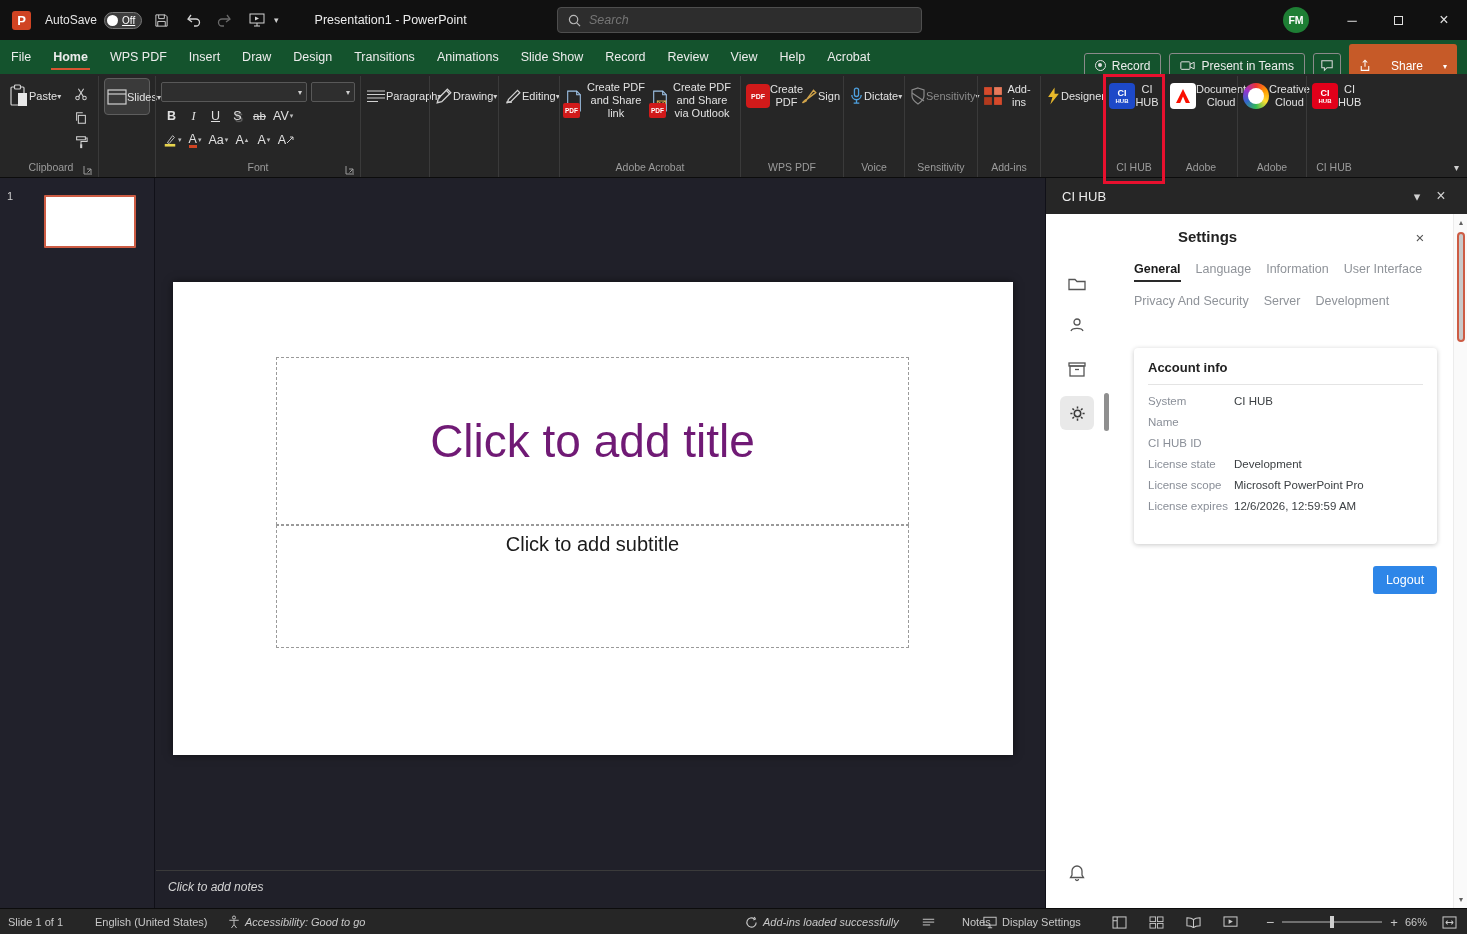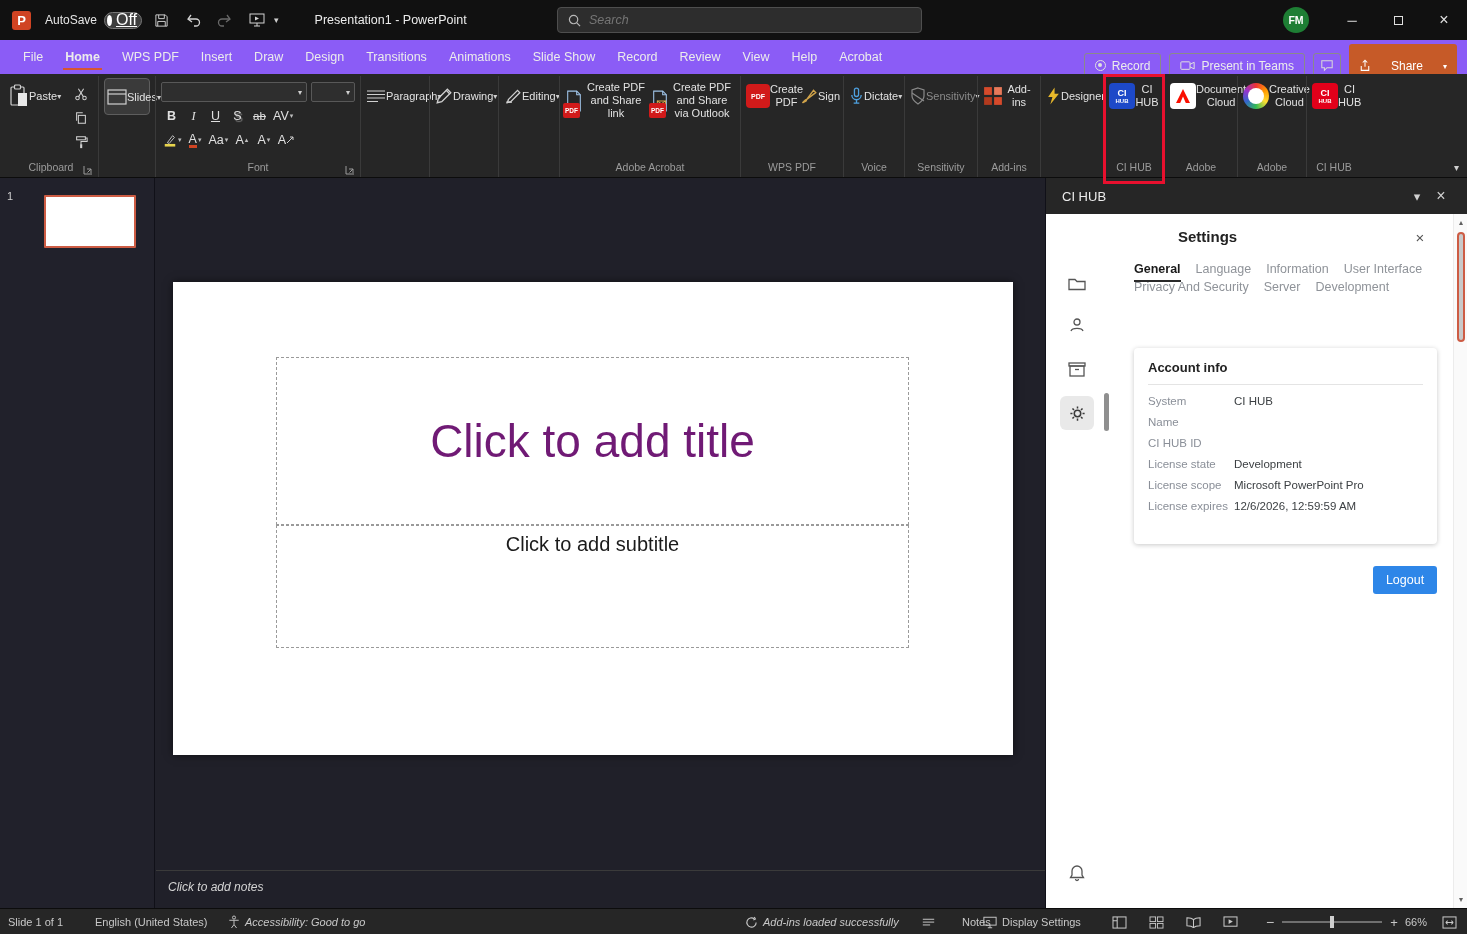--- a/index.html
+++ b/index.html
@@ -6,34 +6,34 @@
   html, body { width: 1467px; height: 934px; overflow: hidden; }
   body { font-family: "Liberation Sans", sans-serif; background: #202029; position: relative; }
   svg { display: block; }
 
   
   .titlebar { position: absolute; top: 0; left: 0; right: 0; height: 40px; background: #111111; display: flex; align-items: center; color: #e6e6e6; font-size: 12px; }
   .pp-logo { width: 19px; height: 19px; margin-left: 12px; background: #d04423; border-radius: 3px; color: #fff; font-weight: bold; font-size: 13px; display: flex; align-items: center; justify-content: center; }
   .autosave { display: flex; align-items: center; gap: 7px; margin-left: 14px; }
   .toggle { width: 38px; height: 17px; background: #3d3d3d; border: 1px solid #7a7a7a; border-radius: 9px; display: flex; align-items: center; padding: 0 4px 0 2px; gap: 4px; }
   .toggle .knob { width: 11px; height: 11px; border-radius: 50%; background: #fff; }
-  .toggle .state { font-size: 16px; color: #fff; text-decoration: underline; }
+  .toggle .state { font-size: 10px; color: #fff; text-decoration: underline; }
   .ttb-btn { width: 26px; height: 26px; display: flex; align-items: center; justify-content: center; margin-left: 6px; border-radius: 3px; color: #d4d4d4; }
   .ttb-btn.dim { opacity: .45; }
   .tt-chev { font-size: 9px; color: #cfcfcf; margin-left: 4px; }
   .doc-title { margin-left: 36px; color: #ececec; font-size: 12.5px; }
   .searchbox { position: absolute; left: 557px; top: 7px; width: 365px; height: 26px; background: #2d2d2d; border: 1px solid #4e4e4e; border-radius: 4px; display: flex; align-items: center; padding: 0 10px; gap: 8px; }
   .searchbox input { flex: 1; background: transparent; border: none; outline: none; color: #c9c9c9; font-size: 12.5px; font-style: italic; font-family: "Liberation Sans", sans-serif; }
   .tb-right { position: absolute; right: 0; top: 0; height: 40px; display: flex; align-items: center; }
   .avatar { width: 26px; height: 26px; border-radius: 50%; background: #1e7e34; color: #fff; font-size: 10.5px; font-weight: bold; display: flex; align-items: center; justify-content: center; margin-right: 20px; }
   .winbtn { width: 46px; height: 40px; display: flex; align-items: center; justify-content: center; color: #e0e0e0; font-size: 13px; }
   .maxbox { width: 9px; height: 9px; border: 1px solid #e0e0e0; display: inline-block; }
 
   
-  .tabrow { position: absolute; top: 40px; left: 0; right: 0; height: 34px; background: #8b5cf6; display: flex; align-items: center; color: #ececec; font-size: 12.5px; padding-left: 12px; text-align: center; }
+  .tabrow { position: absolute; top: 40px; left: 0; right: 0; height: 34px; background: #14532d; display: flex; align-items: center; color: #ececec; font-size: 12.5px; padding-left: 0; text-align: center; }
   .tab { padding: 0 11px; height: 34px; line-height: 34px; position: relative; white-space: nowrap; }
   .tab.active { font-weight: bold; }
   .tab.active::after { content: ""; position: absolute; left: 9px; right: 9px; bottom: 4px; height: 2px; background: #d65532; }
   .tabrow-right { position: absolute; right: 10px; top: 44px; display: flex; align-items: center; gap: 8px; }
   .pill-btn { display: flex; align-items: center; gap: 6px; border: 1px solid #8a8a8a; border-radius: 3px; padding: 2px 10px; height: 25px; color: #ececec; font-size: 12px; white-space: nowrap; }
   .rec-dot { width: 11px; height: 11px; border: 1.5px solid #e0e0e0; border-radius: 50%; position: relative; }
   .rec-dot::after { content: ""; position: absolute; left: 2px; top: 2px; width: 4px; height: 4px; border-radius: 50%; background: #e0e0e0; }
   .icon-btn { width: 28px; height: 25px; border: 1px solid #8a8a8a; border-radius: 3px; display: flex; align-items: center; justify-content: center; }
   .share-btn { display: flex; align-items: center; gap: 20px; background: #c65a28; border-radius: 3px; padding: 2px 10px; height: 43px; color: #fff; font-size: 12px; }
   .share-btn .dd { color: #fff; }
@@ -95,21 +95,21 @@
   .pane-hbtn { width: 24px; height: 24px; display: flex; align-items: center; justify-content: center; color: #d0d0d0; font-size: 13px; }
   .pane-body { position: absolute; top: 36px; left: 0; right: 0; bottom: 0; background: #ffffff; color: #333; }
   .strip { position: absolute; left: 14px; top: 0; width: 36px; bottom: 0; }
   .strip-btn { position: absolute; left: 0; width: 34px; height: 34px; display: flex; align-items: center; justify-content: center; border-radius: 6px; }
   .strip-btn.active { background: #e9e9e9; }
   .inner-scroll { position: absolute; left: 58px; top: 179px; width: 5px; height: 38px; background: #8f8f8f; border-radius: 3px; }
   .settings { position: absolute; left: 88px; right: 30px; top: 0; bottom: 0; }
   .settings-title { position: absolute; left: 0; top: 14px; font-size: 15px; font-weight: bold; color: #222; margin-left: 44px; }
   .settings-close { position: absolute; right: 6px; top: 12px; width: 22px; height: 22px; display: flex; align-items: center; justify-content: center; color: #555; font-size: 15px; }
   .stabs { position: absolute; left: 0; display: flex; gap: 15px; font-size: 12.5px; color: #8f9399; white-space: nowrap; }
-  .stabs.r1 { top: 48px; } .stabs.r2 { top: 66px; }
+  .stabs.r1 { top: 48px; } .stabs.r2 { top: 80px; }
   .stab { padding-bottom: 4px; }
   .stab.active { color: #1a1a1a; font-weight: bold; border-bottom: 2px solid #2a2a2a; }
   .card { position: absolute; left: 0; right: 0; top: 134px; height: 196px; background: #fff; border-radius: 4px; box-shadow: 0 1px 5px rgba(0,0,0,.22); padding: 12px 14px; }
   .card h3 { font-size: 13px; color: #222; font-weight: bold; }
   .card .divider { height: 1px; background: #e4e4e4; margin: 9px 0 10px; }
   .frow { display: flex; font-size: 11.5px; margin-bottom: 9px; }
   .frow .fl { width: 86px; color: #8a8f98; }
   .frow .fv { color: #3c4043; }
   .logout { position: absolute; right: 0; top: 352px; width: 64px; height: 28px; background: #2e86e8; color: #fff; font-size: 12.5px; border: none; border-radius: 3px; display: flex; align-items: center; justify-content: center; }
   .pane-scrollbar { position: absolute; right: 0; top: 0; bottom: 0; width: 14px; background: #fafafa; border-left: 1px solid #ececec; }

